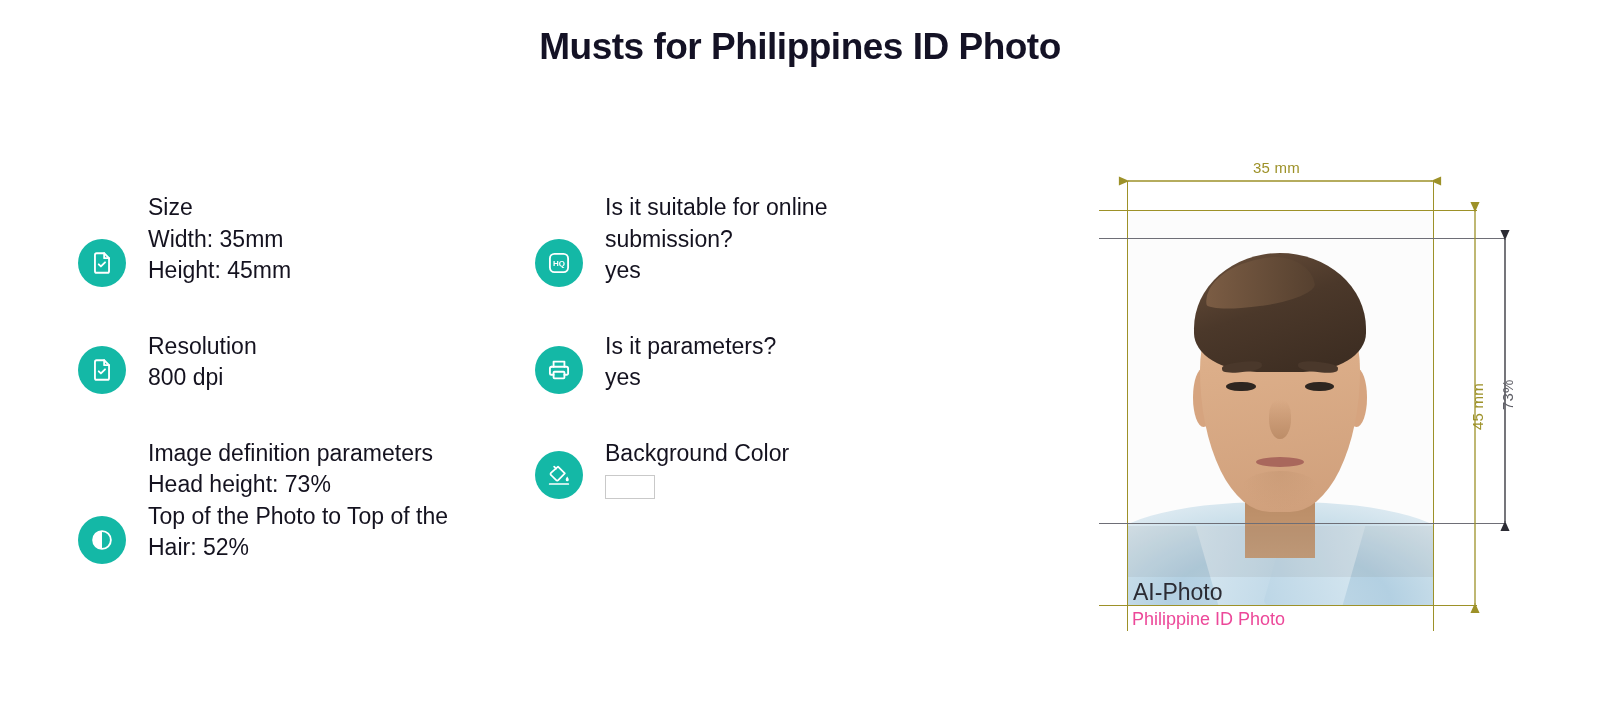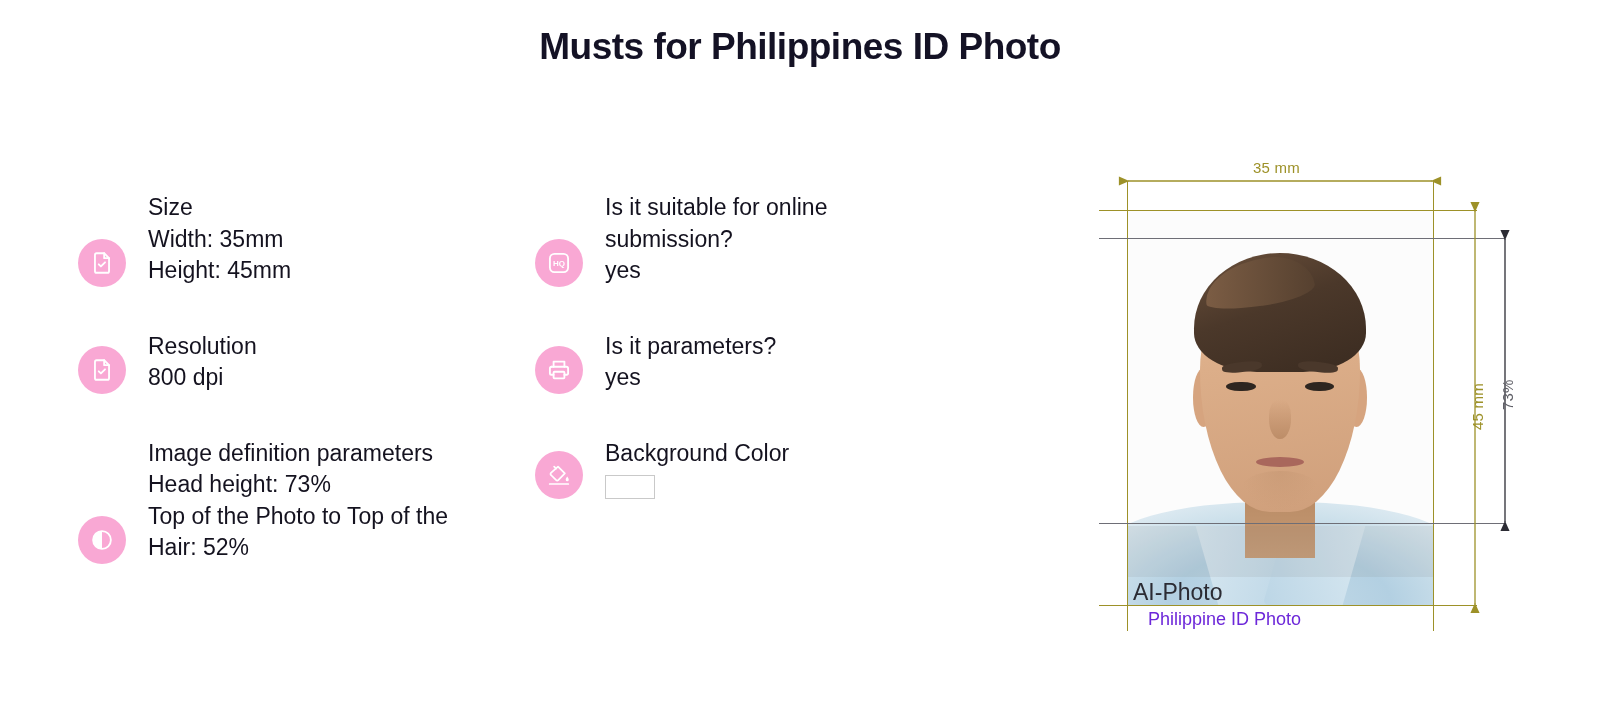--- a/index.html
+++ b/index.html
@@ -31,21 +31,21 @@
   .col-left  { left: 78px;  top: 190px; width: 420px; }
   .col-mid   { left: 535px; top: 190px; width: 420px; }
 
   .req-item { display: flex; align-items: flex-end; margin-bottom: 42px; }
   .req-item:last-child { margin-bottom: 0; }
 
   .badge {
     flex: 0 0 auto;
     width: 48px; height: 48px;
     border-radius: 50%;
-    background: #f9a8d4;
+    background: #14b8a6;
     display: flex; align-items: center; justify-content: center;
     margin-right: 22px;
     margin-top: 2px;
   }
   .badge svg { display: block; }
 
   .req-text { padding-top: 2px; }
   .req-line {
     font-size: 23px;
     line-height: 31.5px;
@@ -151,25 +151,25 @@
     position: absolute;
     left: 48px;           
     top: 427px;           
     font-size: 23px;
     line-height: 20px;
     color: #2b2b33;
     z-index: 5;
   }
   .caption {
     position: absolute;
-    left: 63px;
+    left: 47px;
     top: 453px;           
     font-size: 18px;
     line-height: 22px;
-    color: #6d28d9;
+    color: #ec4899;
   }
 
   
   .gl { position: absolute; background: #9d9128; }
   .gl-h { height: 1px; }
   .gl-v { width: 1px; }
 
   
   .hl { position: absolute; height: 1px; background: #6e6e76; }
 

